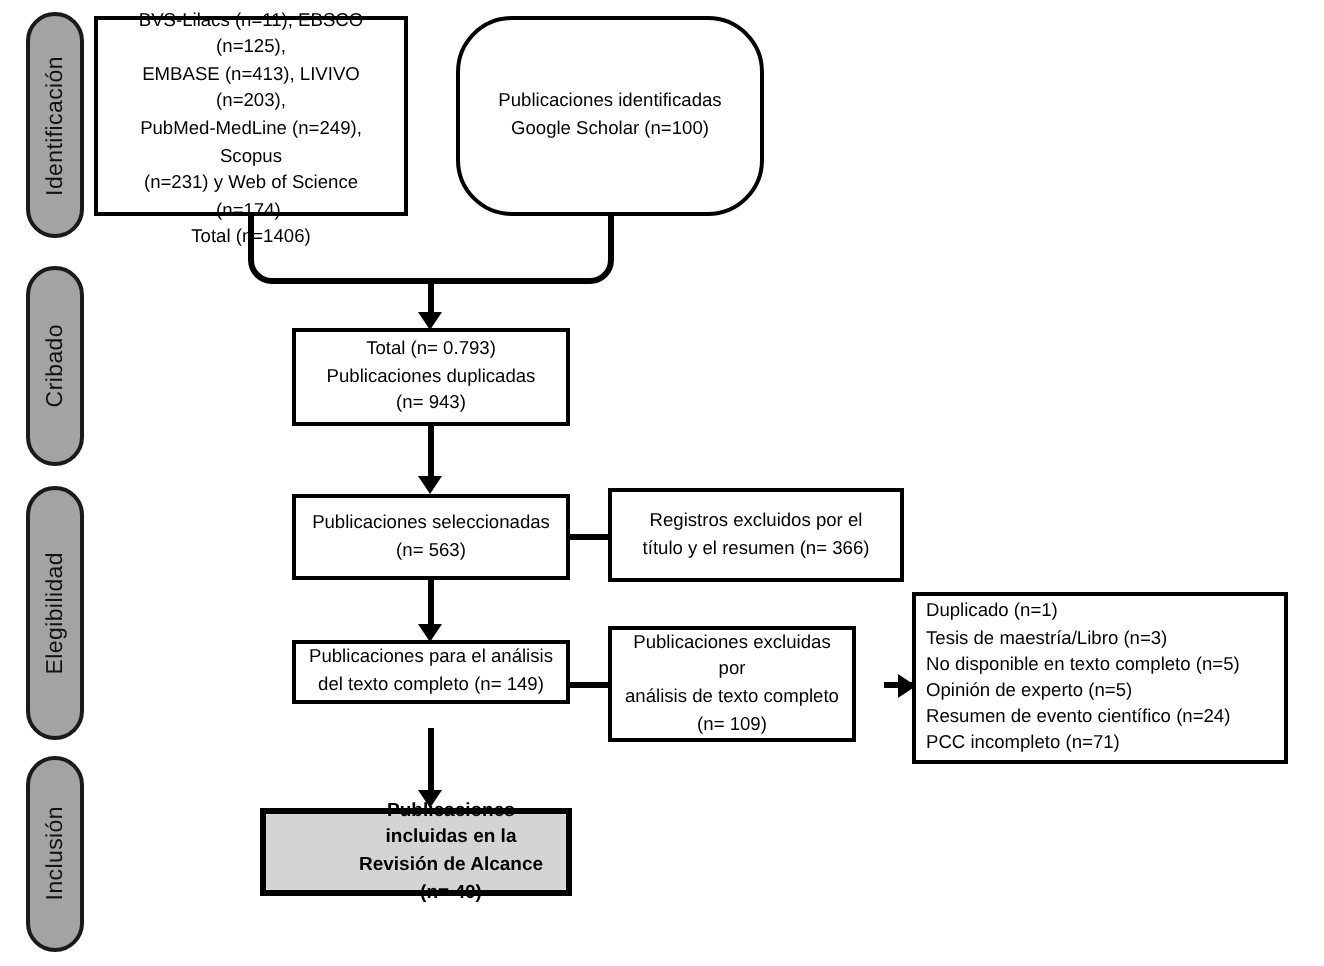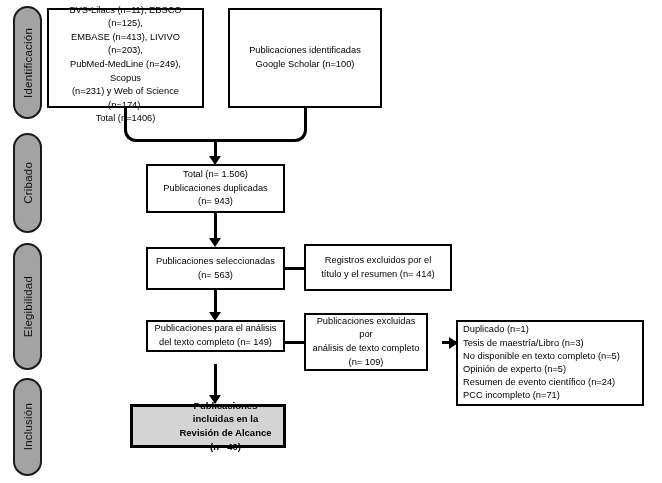--- a/index.html
+++ b/index.html
@@ -51,21 +51,20 @@
   .flow-box .box-text {
     font-size: 9.3px;
     line-height: 13.6px;
     color: #000000;
     white-space: pre-line;
   }
   .flow-box.box-left-text {
     justify-content: flex-start;
     text-align: left;
     padding-left: 5px;
-    margin-top: 24px;
   }
   .flow-box.box-left-text .box-text {
     line-height: 13.2px;
   }
   .flow-box.emphasis {
     background: #d4d4d4;
     border: 3px solid #000000;
     padding-left: 40px;
   }
   .flow-box.emphasis .box-text {
@@ -140,55 +139,55 @@
 
   <div class="flow-box" style="left:47px; top:8px; width:157px; height:100px;align-items:center;">
     <span class="box-text">Publicaciones identificadas
 BVS-Lilacs (n=11), EBSCO (n=125),
 EMBASE (n=413), LIVIVO (n=203),
 PubMed-MedLine (n=249), Scopus
 (n=231) y Web of Science (n=174).
 Total (n=1406)</span>
   </div>
 
-  <div class="flow-box" style="left:228px; top:8px; width:154px; height:100px;">
+  <div class="flow-box" style="left:228px; top:8px; width:154px; height:100px;border-radius:28px;">
     <span class="box-text">Publicaciones identificadas
 Google Scholar (n=100)</span>
   </div>
 
   <div class="vline" style="left:124px; top:108px; width:3px; height:14px;"></div>
   <div class="vline" style="left:304px; top:108px; width:3px; height:14px;"></div>
 
   <div class="elbow bl" style="left:124px; top:120px; width:28px; height:22px;"></div>
   <div class="elbow br" style="left:279px; top:120px; width:28px; height:22px;"></div>
   <div class="hline" style="left:149px; top:139px; width:133px;"></div>
 
   <div class="vline" style="left:214px; top:139px; width:3px; height:21px;"></div>
   <div class="arrow-down" style="left:209px; top:156px;"></div>
 
   <div class="flow-box" style="left:146px; top:164px; width:139px; height:49px;">
-    <span class="box-text">Total (n= 1.506)
+    <span class="box-text">Total (n= 0.793)
 Publicaciones duplicadas
 (n= 943)</span>
   </div>
 
   <div class="vline" style="left:214px; top:213px; width:3px; height:30px;"></div>
   <div class="arrow-down" style="left:209px; top:238px;"></div>
 
   <div class="flow-box" style="left:146px; top:247px; width:139px; height:43px;">
     <span class="box-text">Publicaciones seleccionadas
 (n= 563)</span>
   </div>
 
   <div class="hline" style="left:285px; top:267px; width:27px;"></div>
   <div class="arrow-right" style="left:305px; top:263px;"></div>
 
   <div class="flow-box" style="left:304px; top:244px; width:148px; height:47px;">
     <span class="box-text">Registros excluidos por el
-título y el resumen (n= 414)</span>
+título y el resumen (n= 366)</span>
   </div>
 
   <div class="vline" style="left:214px; top:290px; width:3px; height:27px;"></div>
   <div class="arrow-down" style="left:209px; top:312px;"></div>
 
   <div class="flow-box" style="left:146px; top:320px; width:139px; height:32px;">
     <span class="box-text">Publicaciones para el análisis
 del texto completo (n= 149)</span>
   </div>
 

